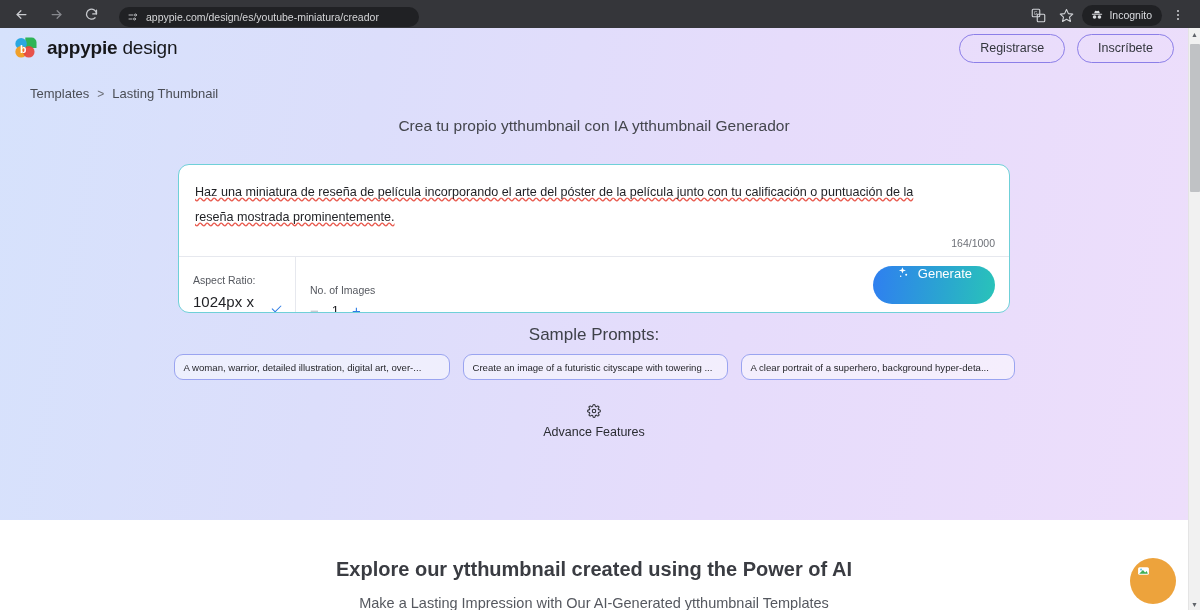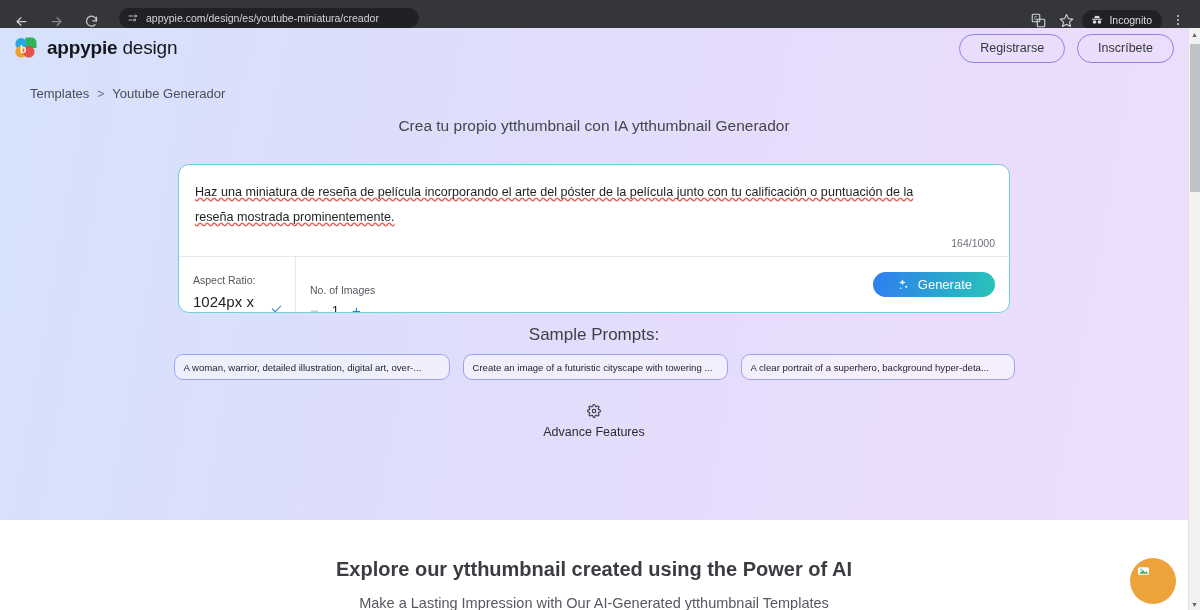--- a/index.html
+++ b/index.html
@@ -5,21 +5,21 @@
   * { box-sizing: border-box; margin: 0; padding: 0; }
   html, body {
     width: 1200px; height: 610px; overflow: hidden;
     font-family: "Liberation Sans", sans-serif;
     background: #ffffff;
   }
 
   
   .browser-bar {
     height: 28px; width: 1200px; background: #35363a;
-    display: flex; align-items: flex-start; padding: 8px 8px; gap: 9px;
+    display: flex; align-items: flex-end; padding: 1px 8px; gap: 9px;
   }
   .nav-btn {
     width: 26px; height: 26px; display: flex; align-items: center;
     justify-content: center; color: #c9cbcf; font-size: 14px; border-radius: 50%;
   }
   .nav-btn svg { display:block; }
   .omnibox {
     flex: 0 0 auto; width: 300px; height: 20px; background: #202124;
     border-radius: 11px; display: flex; align-items: center;
     padding: 0 8px; gap: 7px; margin-left: 6px;
@@ -105,23 +105,23 @@
   .ratio-value { display: flex; align-items: center; gap: 18px; font-size: 15px; color: #1f2024; }
   .chev {
     width: 9px; height: 9px; border-right: 1.6px solid #2c7be5;
     border-bottom: 1.6px solid #2c7be5; transform: rotate(45deg) translate(-2px,-2px);
   }
   .stepper { display: flex; align-items: center; gap: 13px; }
   .step-btn { font-size: 15px; color: #2c7be5; line-height: 1; }
   .step-btn.minus { color: #b9bdc6; }
   .step-val { font-size: 13px; color: #1f2024; }
   .generate-btn {
-    margin: auto 14px auto auto; height: 25px; padding: 0 23px; border-radius: 19px;
+    margin: auto 14px auto auto; height: 38px; padding: 0 23px; border-radius: 19px;
     background: linear-gradient(95deg, #2f7ff0 0%, #2aa7cf 60%, #29c3b9 100%);
-    color: #fff; font-size: 13px; display: flex; align-items: center; gap: 8px;
+    color: #fff; font-size: 13px; display: flex; align-items: flex-start; gap: 8px;
     font-family: "Liberation Sans", sans-serif; border: none;
   }
 
   
   .sample-label { text-align: center; font-size: 17px; color: #3e4149; margin-top: 12px; }
   .chips { display: flex; gap: 13px; justify-content: center; margin-top: 9px; }
   .chip {
     height: 26px; border: 1px solid #9aa4f0; border-radius: 9px; background: rgba(255,255,255,0.5);
     display: flex; align-items: center; padding: 0 9px; font-size: 9.6px; color: #26272b;
     white-space: nowrap; overflow: hidden; max-width: 276px;
@@ -247,21 +247,21 @@
 
       <div class="header-actions">
         <button class="pill-btn">Registrarse</button>
         <button class="pill-btn">Inscríbete</button>
       </div>
     </div>
 
     <div class="breadcrumb">
       <span>Templates</span>
       <span class="crumb-sep">&gt;</span>
-      <span>Youtube Generador</span>
+      <span>Lasting Thumbnail</span>
     </div>
 
     <div class="hero-sub">Crea tu propio ytthumbnail con IA ytthumbnail Generador</div>
 
     <div class="prompt-card">
       <div class="prompt-text">
         <div class="sq">Haz una miniatura de reseña de película incorporando el arte del póster de la película junto con tu calificación o puntuación de la</div>
         <div class="sq">reseña mostrada prominentemente.</div>
       </div>
       <div class="char-count">164/1000</div>

